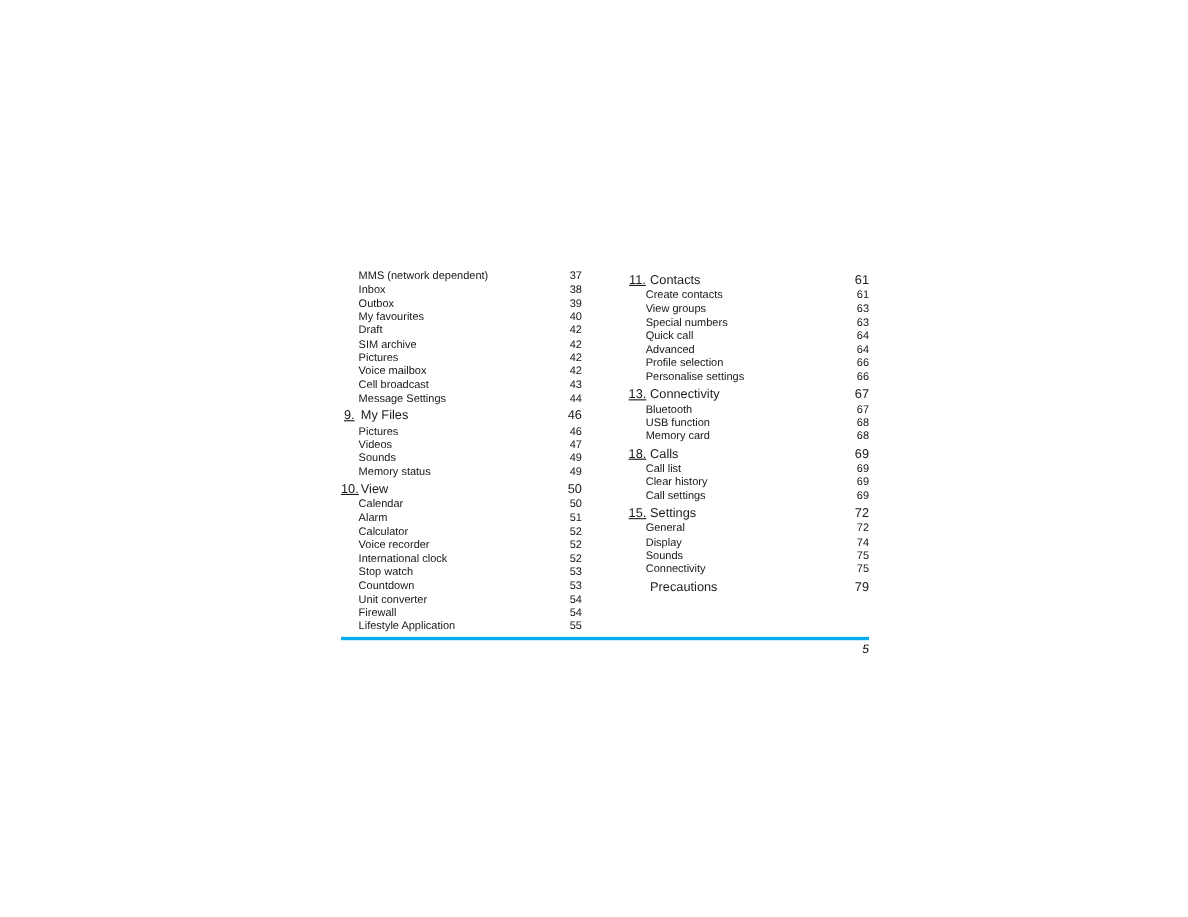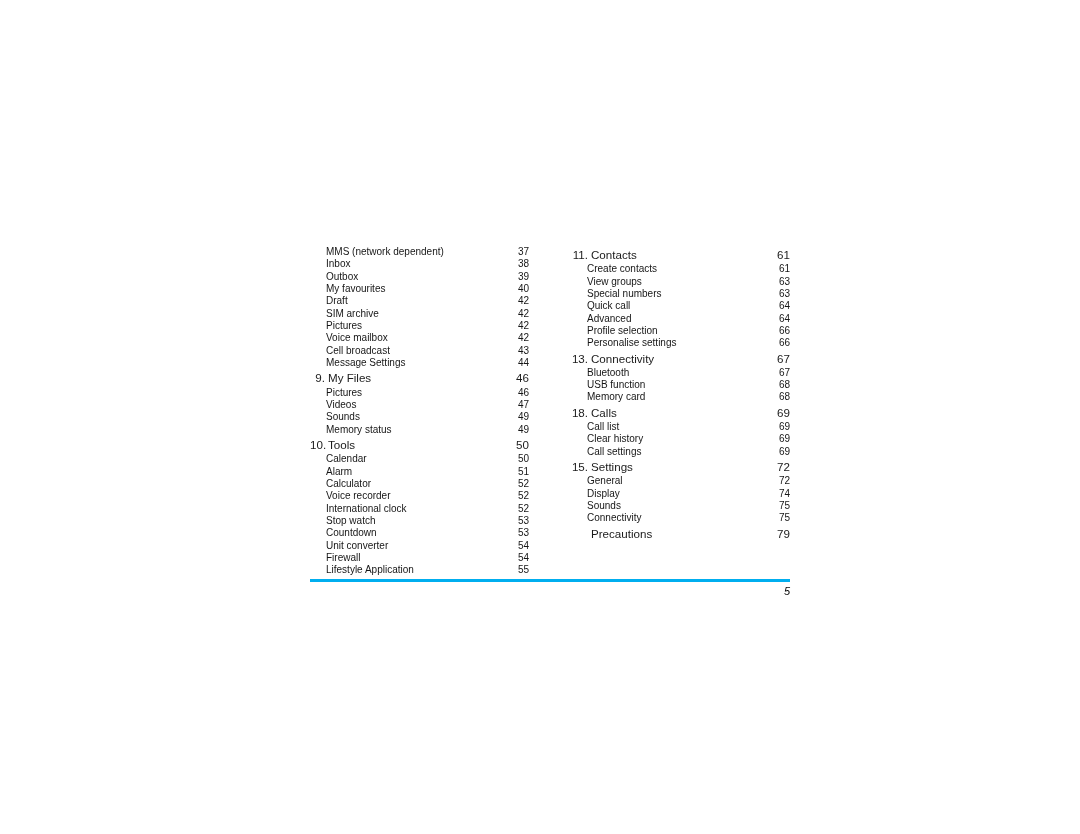--- a/index.html
+++ b/index.html
@@ -57,23 +57,24 @@
   .toc-row.entry {
     font-size: 10px;
     line-height: 12.35px;
     height: 12.35px;
     color: #161616;
   }
 
   
   .chap-num {
     display: inline-block;
-    text-align: right;
+    text-align: center;
     flex: 0 0 auto;
     padding-right: 3px;
+    text-decoration: underline;
   }
   .toc-col.left  .chap-num { width: 15px; }
   .toc-col.right .chap-num { width: 17px; }
 
   
   .toc-row.entry .label-wrap { padding-left: 16px; }
   .toc-row.chapter.nonum .label-wrap { padding-left: 0px; }
 
   .label-wrap {
     flex: 0 0 auto;
@@ -207,21 +208,21 @@
           <span class="leader"></span>
           <span class="pageno">49</span>
         </div>
         <div class="toc-row entry">
           <span class="label-wrap"><span class="label">Memory status</span></span>
           <span class="leader"></span>
           <span class="pageno">49</span>
         </div>
         <div class="toc-row chapter">
           <span class="chap-num">10.</span>
-          <span class="label-wrap"><span class="label">Tools</span></span>
+          <span class="label-wrap"><span class="label">View</span></span>
           <span class="leader"></span>
           <span class="pageno">50</span>
         </div>
         <div class="toc-row entry">
           <span class="label-wrap"><span class="label">Calendar</span></span>
           <span class="leader"></span>
           <span class="pageno">50</span>
         </div>
         <div class="toc-row entry">
           <span class="label-wrap"><span class="label">Alarm</span></span>

